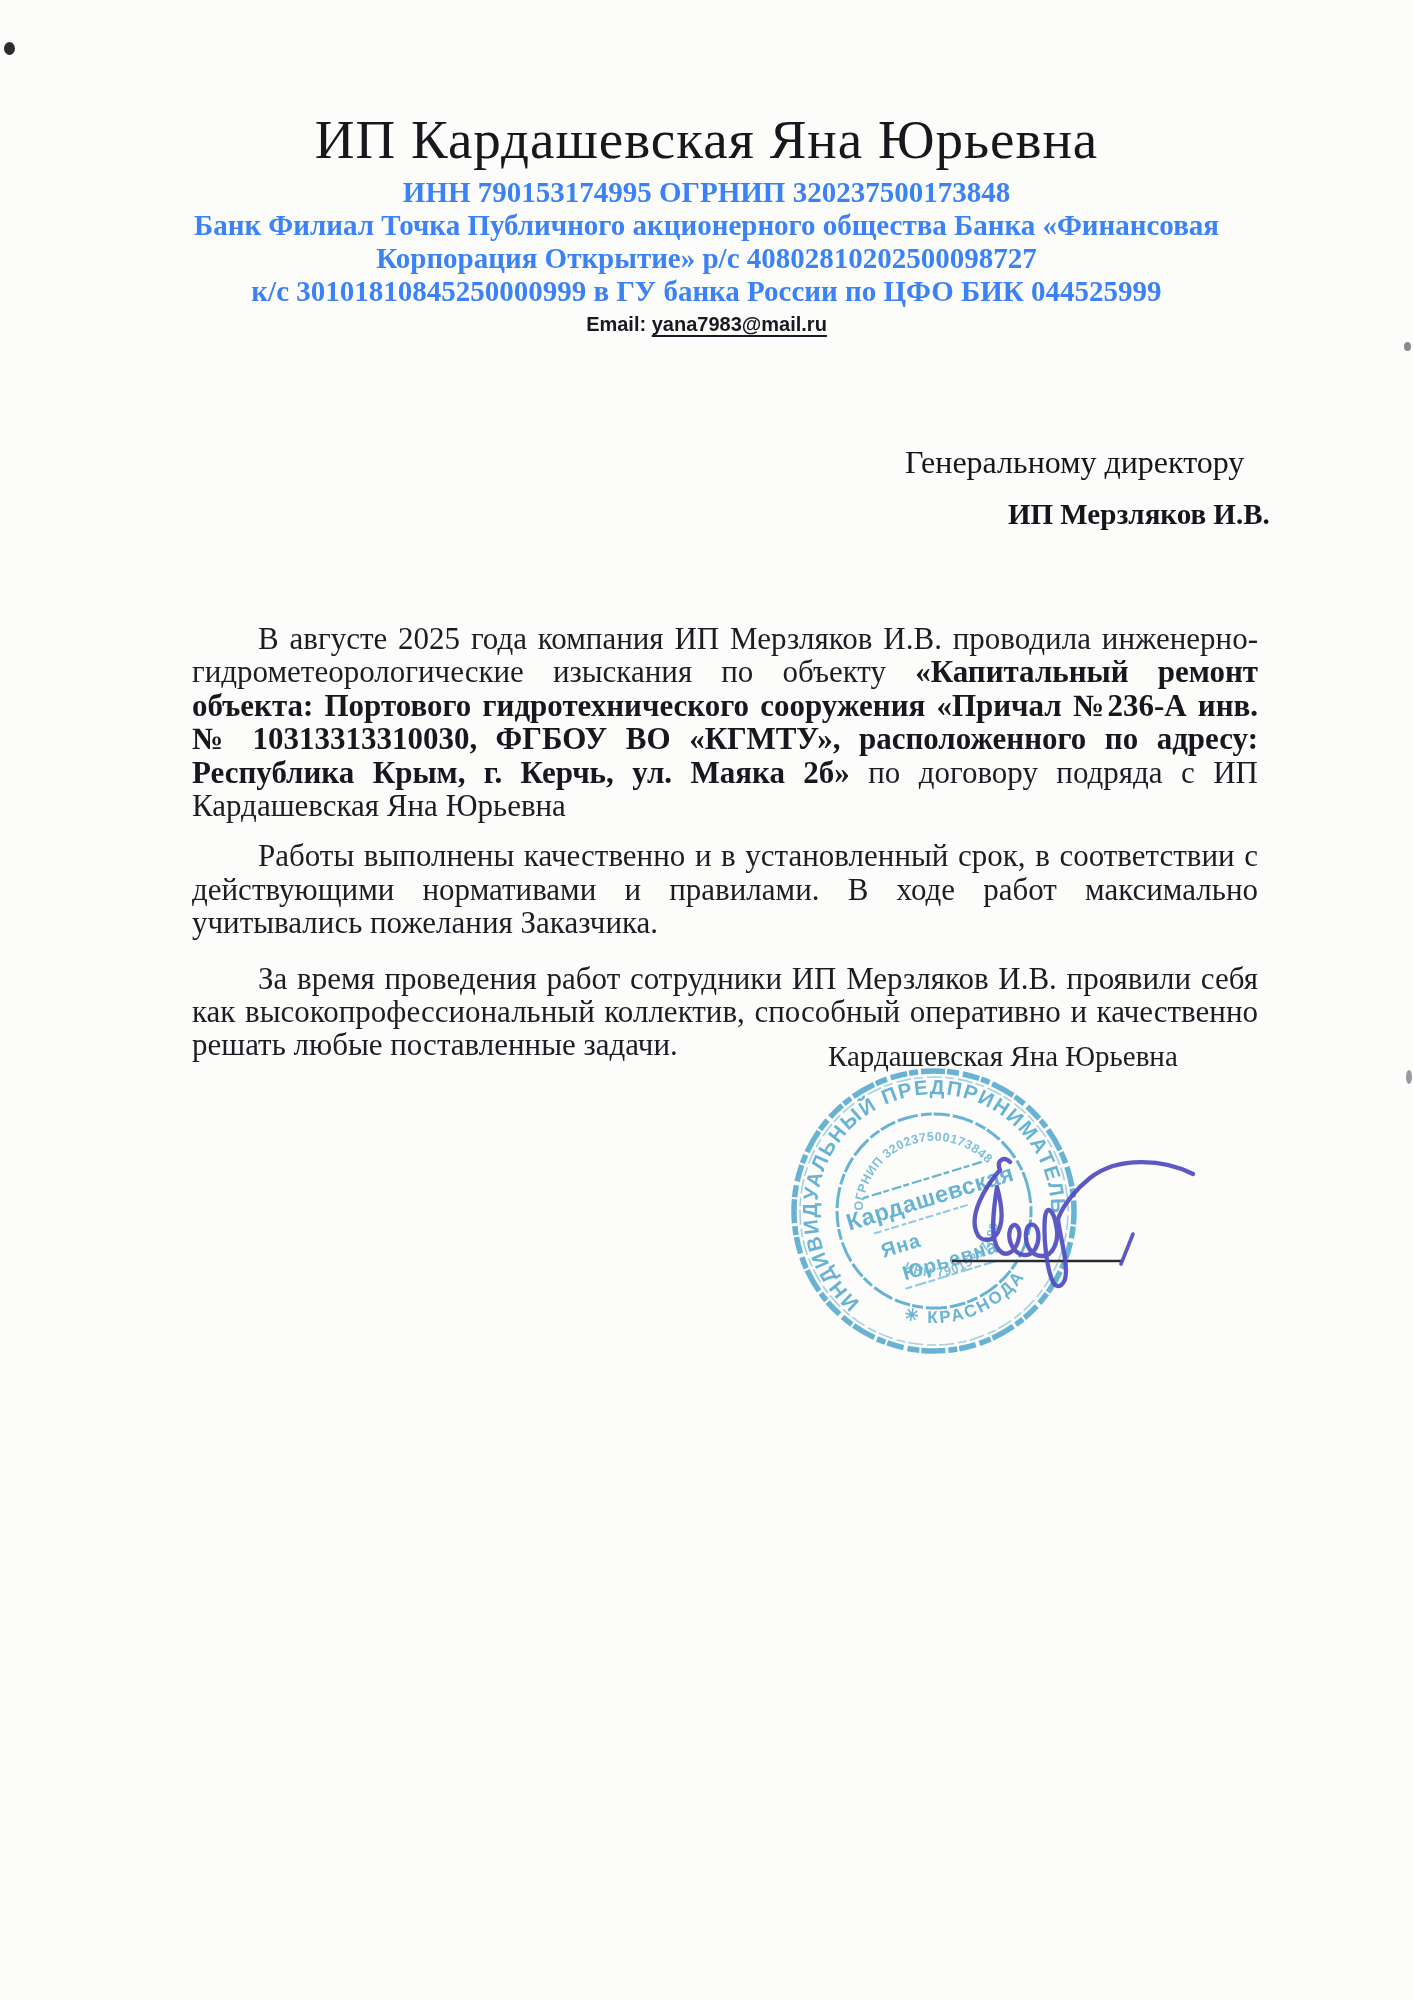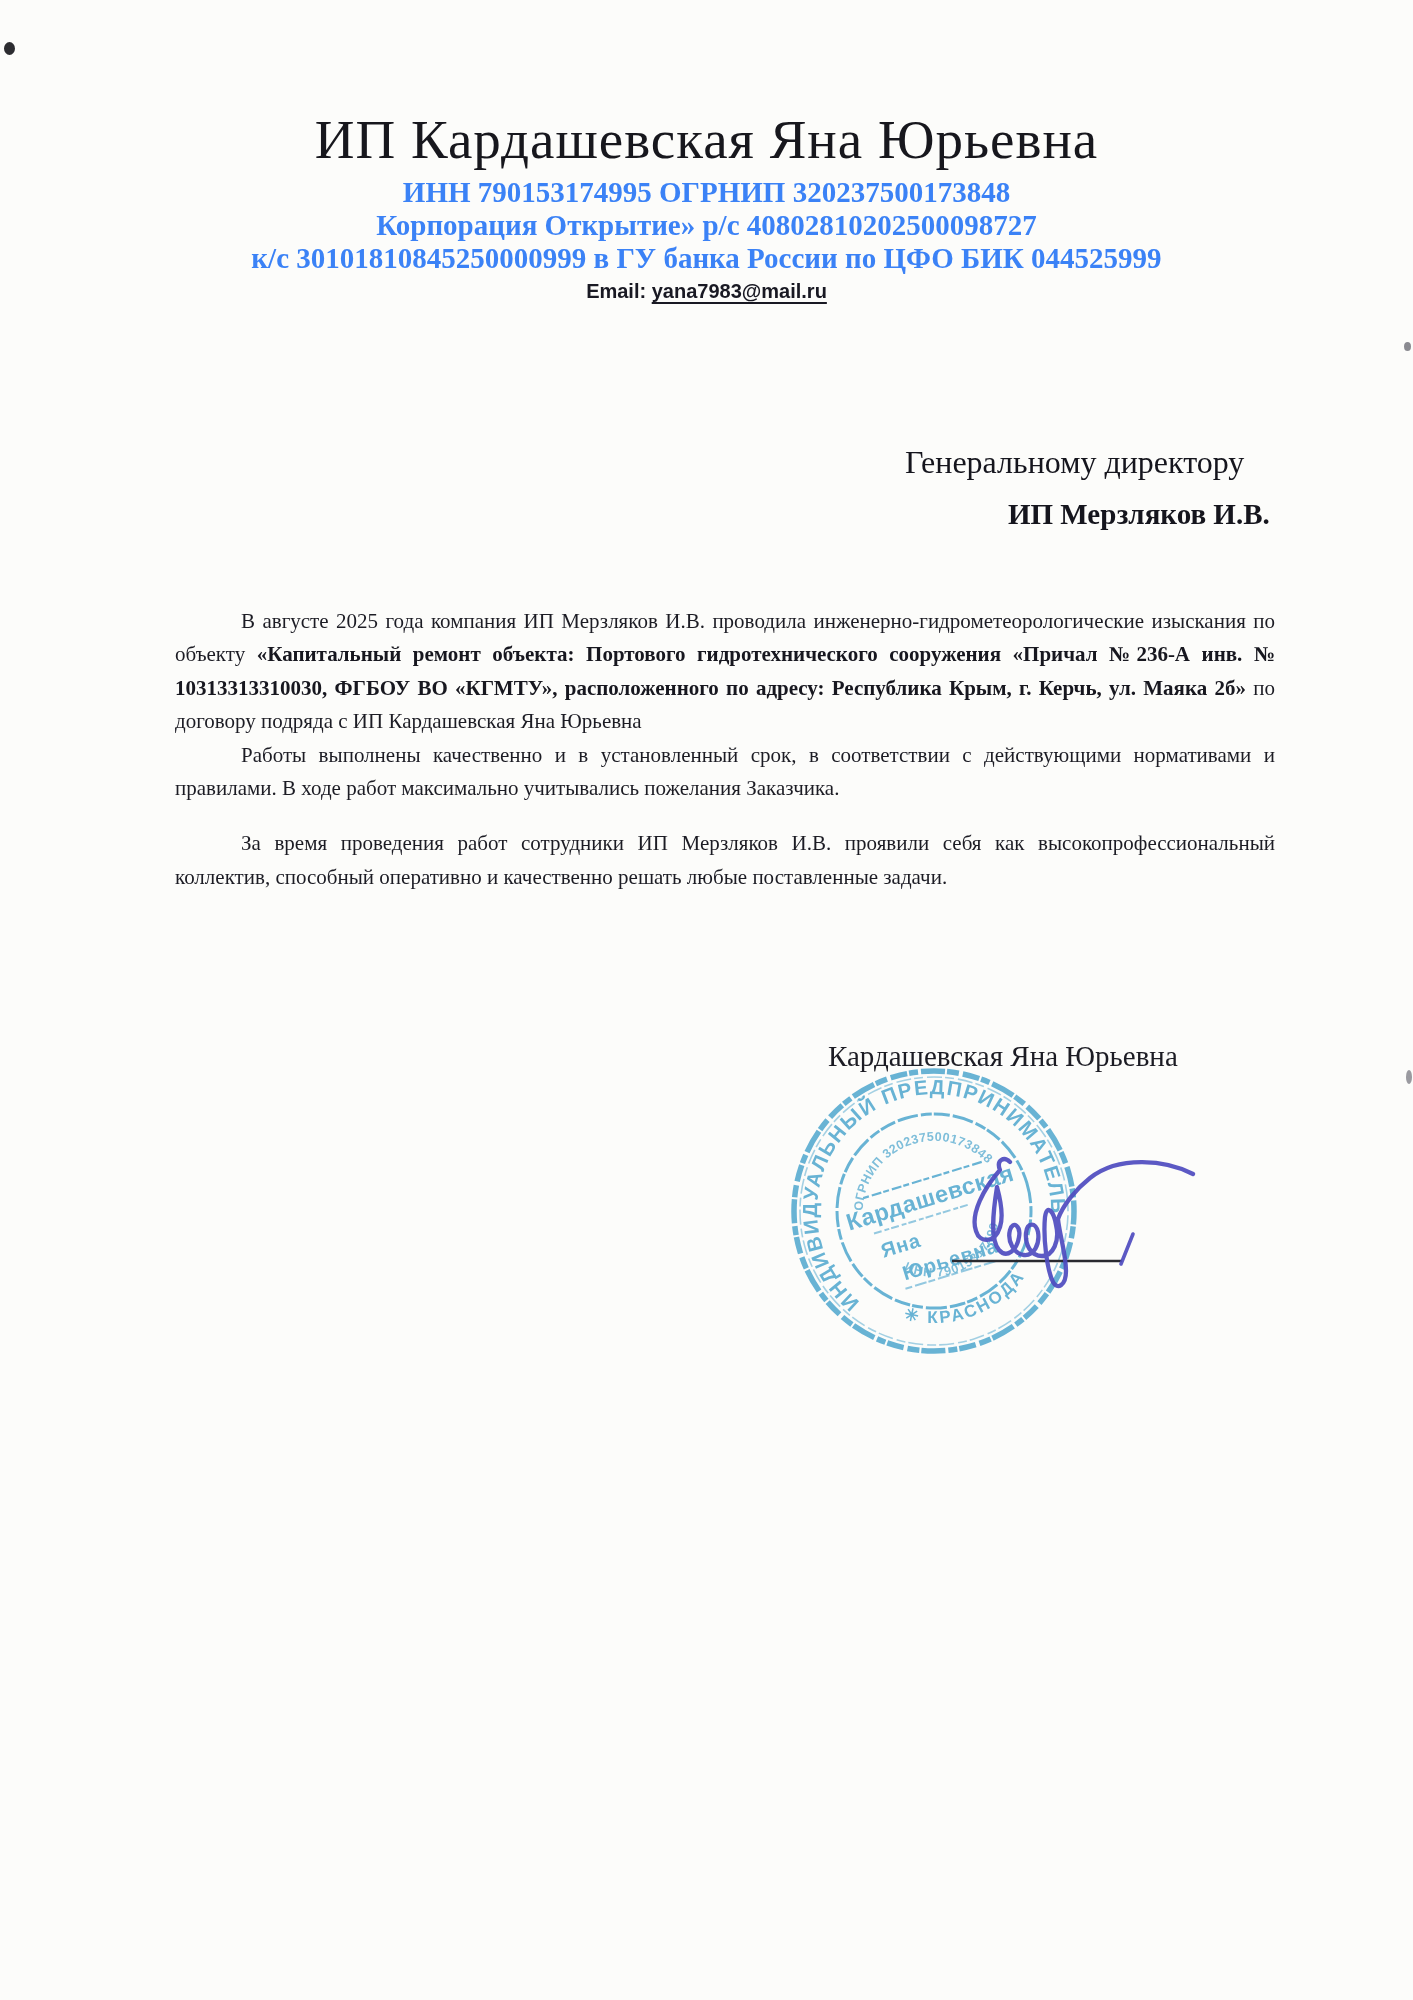--- a/index.html
+++ b/index.html
@@ -22,21 +22,21 @@
   .lh-email .addr{text-decoration:underline;text-underline-offset:4px;}
   .lh-phone{font-size:29px;line-height:36px;font-weight:700;color:#15151b;}
 
   
   .addr1{position:absolute;left:905px;top:444px;font-size:32px;font-weight:400;color:#15151d;white-space:nowrap;}
   .addr2{position:absolute;left:1008px;top:498px;font-size:29px;font-weight:700;color:#15151d;white-space:nowrap;}
 
   
   .bodytext{position:absolute;left:175px;top:605px;width:1100px;}
   .bodytext p{
-    margin:0;text-indent:66px;font-size:21px;line-height:33.4px;
+    margin:17px;text-indent:66px;font-size:31px;line-height:33.4px;
     text-align:justify;color:#1c1c24;
   }
   .bodytext p b{color:#17171f;}
   .bodytext .p3{margin-top:22px;}
 
   
   .sign-name{position:absolute;left:828px;top:1040px;font-size:29px;color:#1c1c24;white-space:nowrap;font-family:Liberation Serif, serif;}
 
   .stamp-svg{position:absolute;left:784px;top:1061px;width:300px;height:300px;}
   .sig-svg{position:absolute;left:900px;top:1128px;width:312px;height:178px;}
@@ -50,20 +50,21 @@
   .stamp-text{font-family:"Liberation Sans", sans-serif;font-weight:700;}
 </style>
 </head>
 <body>
 
 <div class="page">
 
   <div class="letterhead">
     <div class="lh-title">ИП  Кардашевская Яна Юрьевна</div>
     <div class="lh-line">ИНН 790153174995 ОГРНИП 320237500173848</div>
+    <div class="lh-line">Банк Филиал Точка Публичного акционерного общества Банка «Финансовая</div>
     <div class="lh-line">Корпорация Открытие» р/с 40802810202500098727</div>
     <div class="lh-line">к/с 30101810845250000999 в ГУ банка России по ЦФО БИК 044525999</div>
     <div class="lh-email"><span>Email: </span><span class="addr">yana7983@mail.ru</span></div>
   </div>
 
   <div class="addr1">Генеральному директору</div>
   <div class="addr2">ИП Мерзляков И.В.</div>
 
   <div class="bodytext">
     <p><span>В августе 2025 года компания ИП Мерзляков И.В. проводила инженерно-гидрометеорологические изыскания по объекту </span><b>«Капитальный ремонт объекта: Портового гидротехнического сооружения «Причал №236-А инв. № 10313313310030, ФГБОУ ВО «КГМТУ», расположенного по адресу: Республика Крым, г. Керчь, ул. Маяка 2б»</b><span> по договору подряда с ИП Кардашевская Яна Юрьевна</span></p>

